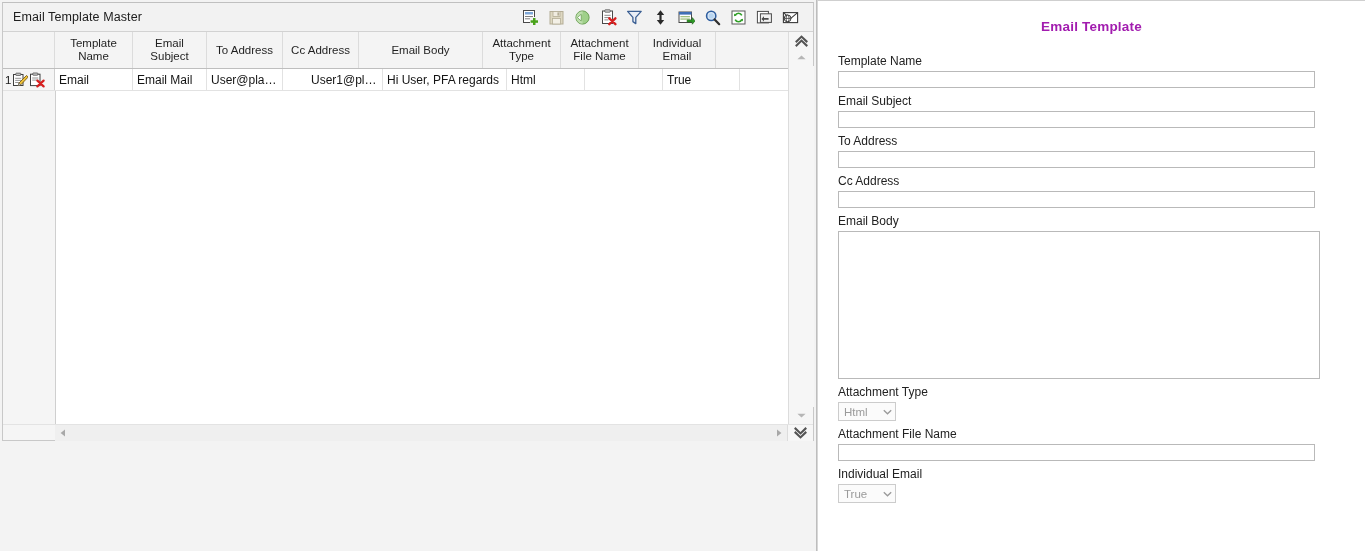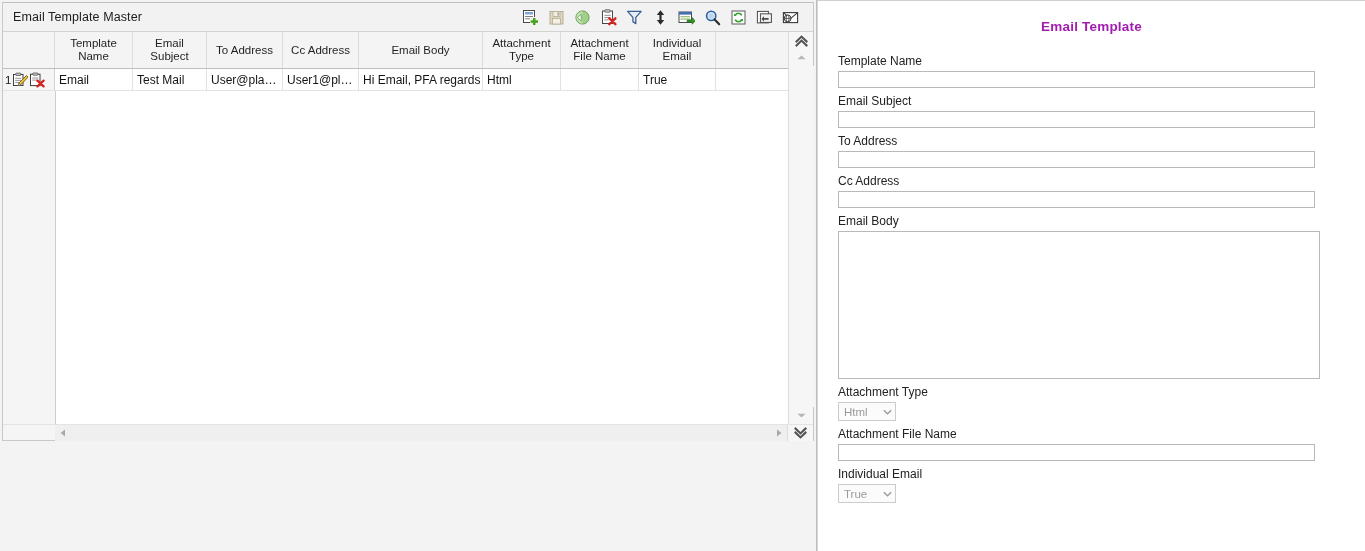--- a/index.html
+++ b/index.html
@@ -418,24 +418,24 @@
                 <svg width="16" height="16" viewBox="0 0 16 16">
                   <rect x="1.5" y="2.2" width="9.5" height="11.4" fill="#ffffff" stroke="#3f3f3f" stroke-width="1"></rect>
                   <rect x="3.8" y="1.0" width="5" height="2.2" rx="0.5" fill="#d0d0d0" stroke="#4a4a4a" stroke-width="0.8"></rect>
                   <line x1="3.2" y1="6.0" x2="9.3" y2="6.0" stroke="#8a8a8a" stroke-width="0.9"></line>
                   <line x1="3.2" y1="8.1" x2="9.3" y2="8.1" stroke="#8a8a8a" stroke-width="0.9"></line>
                   <path d="M8.4 8.6 L14.6 14.4 M14.6 8.6 L8.4 14.4" stroke="#d61f1f" stroke-width="2.2" stroke-linecap="round"></path>
                 </svg>
               </span>
             </div>
             <div class="dcell" style="width:78px;min-width:78px;">Email</div>
-            <div class="dcell" style="width:74px;min-width:74px;">Test Mail</div>
+            <div class="dcell" style="width:74px;min-width:74px;">Email Mail</div>
             <div class="dcell" style="width:76px;min-width:76px;">User@pla…</div>
-            <div class="dcell" style="width:76px;min-width:76px;">User1@pl…</div>
-            <div class="dcell" style="width:124px;min-width:124px;">Hi Email, PFA regards</div>
+            <div class="dcell" style="width:76px;min-width:76px;margin-left:24px;">User1@pl…</div>
+            <div class="dcell" style="width:124px;min-width:124px;">Hi User, PFA regards</div>
             <div class="dcell" style="width:78px;min-width:78px;">Html</div>
             <div class="dcell" style="width:78px;min-width:78px;"></div>
             <div class="dcell" style="width:77px;min-width:77px;">True</div>
             <div class="dcell filler" style="flex:1;"></div>
           </div>
         </div>
 
         <div id="vscroll">
           <div class="vs-btn">
             <svg width="13" height="12" viewBox="0 0 13 12">

